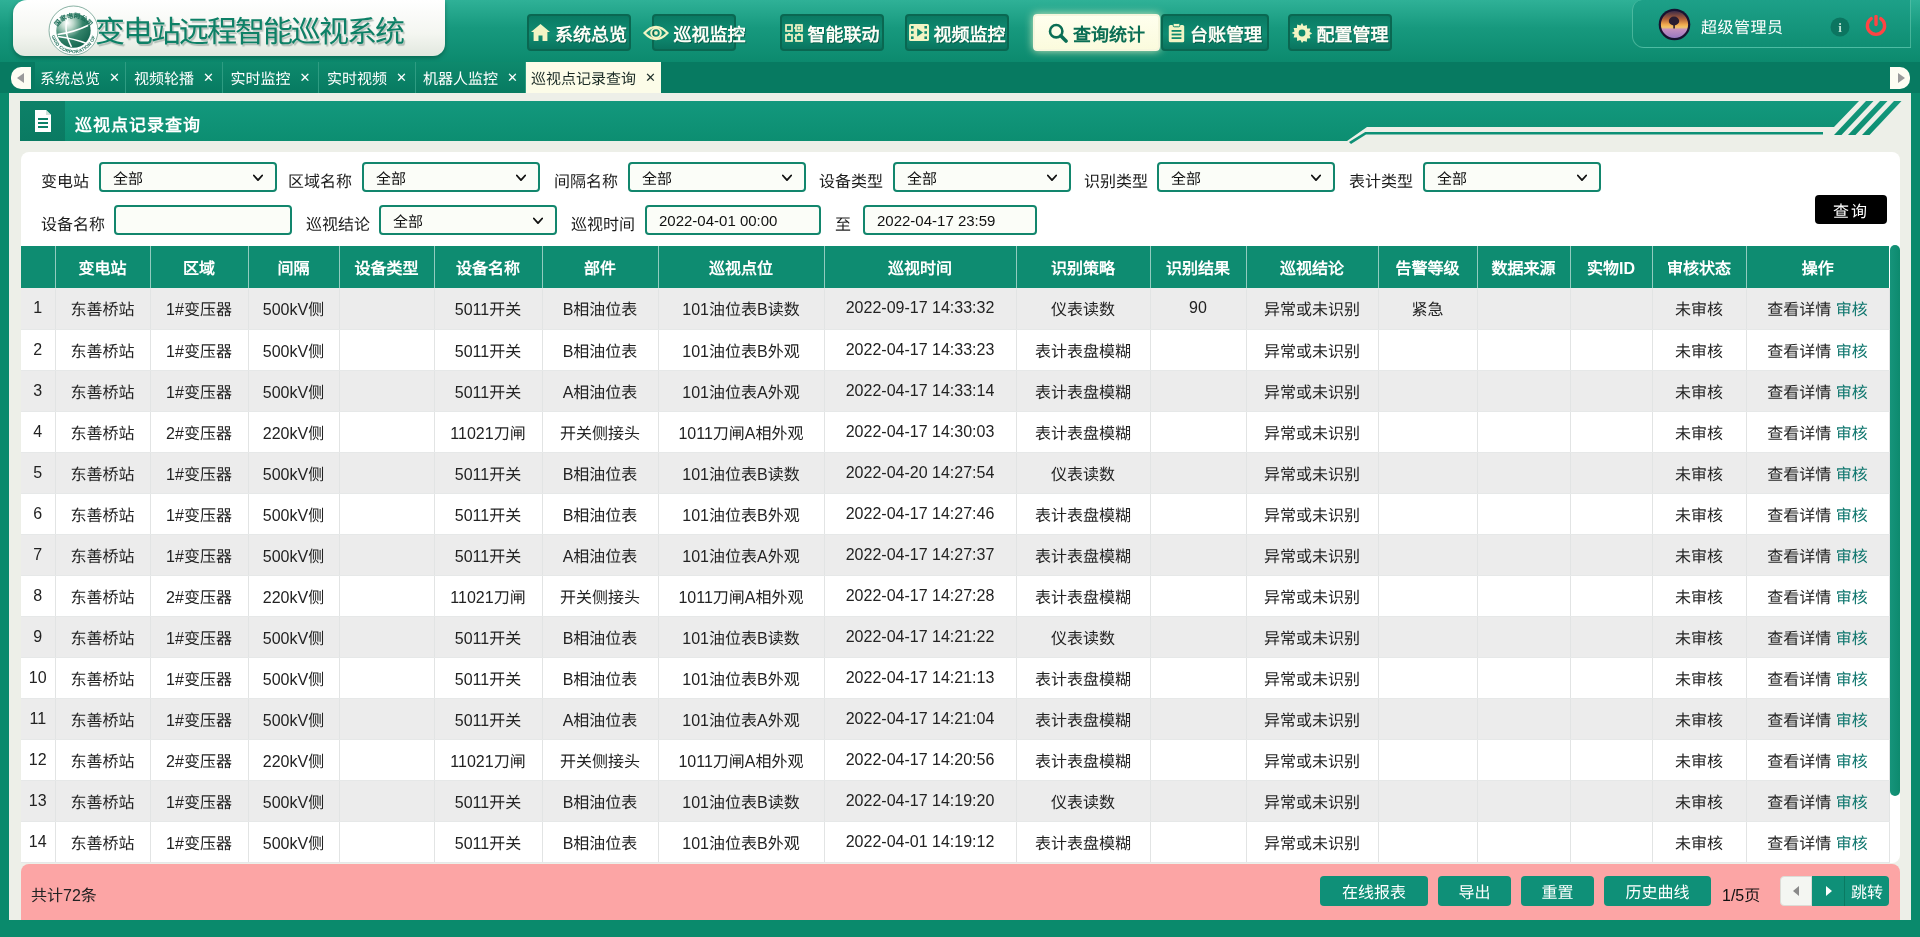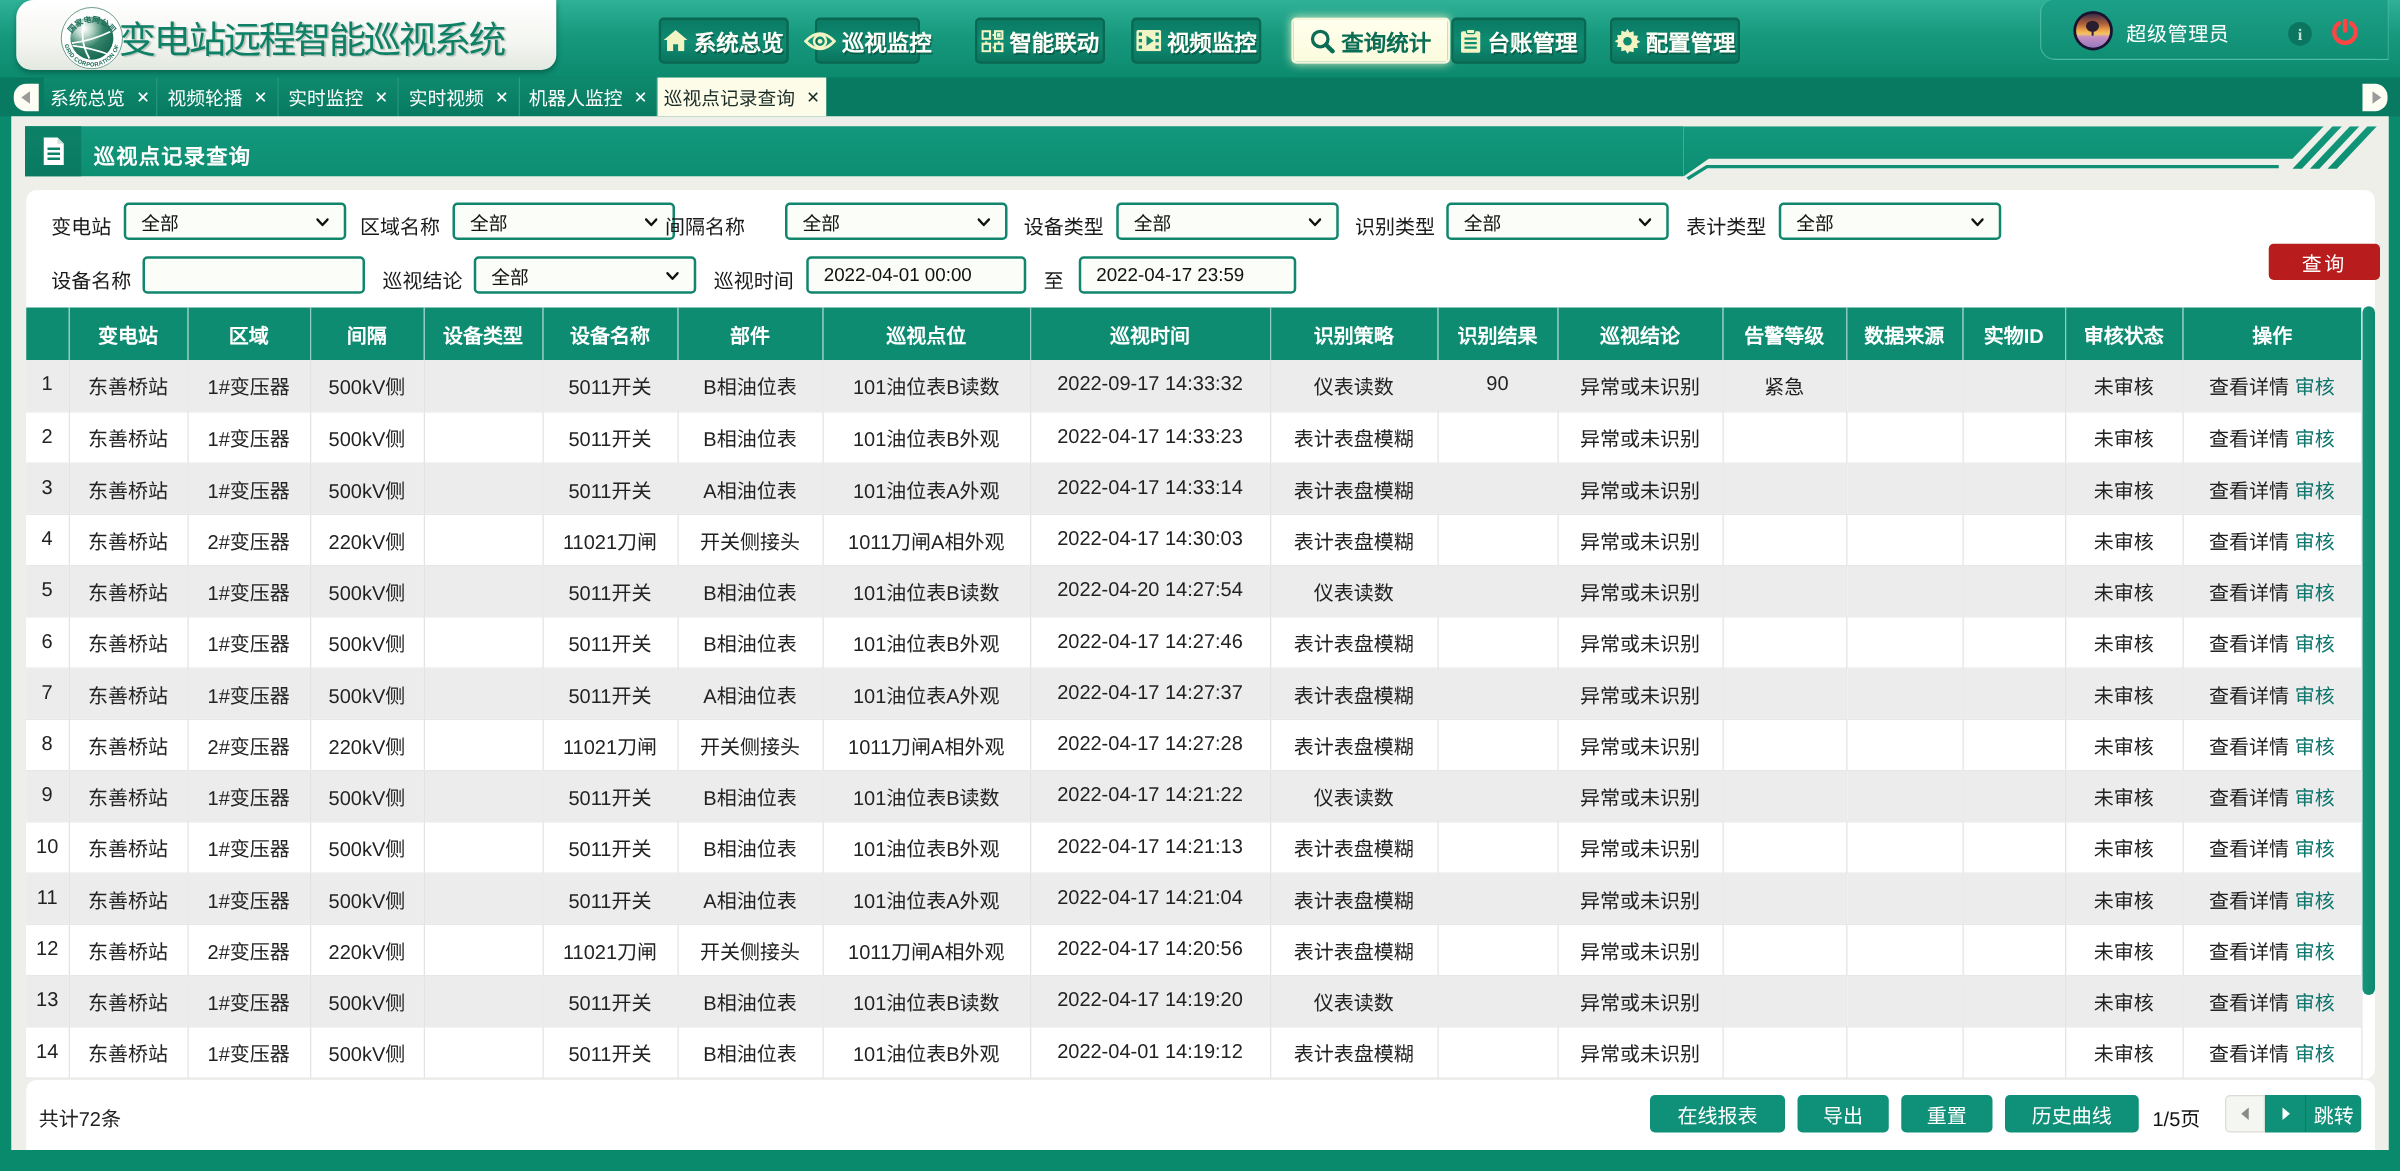--- a/index.html
+++ b/index.html
@@ -34,32 +34,32 @@
 
 #titlebar{position:absolute;left:11px;top:8px;width:1880px;height:46px}
 #tbMain{position:absolute;left:0;top:0;width:1327px;height:40px;background:linear-gradient(180deg,#13987d,#0c8e71)}
 #tbIcon{position:absolute;left:0;top:0;width:45px;height:40px;background:linear-gradient(180deg,#0d8168,#0a7a62);display:flex;align-items:center;justify-content:center}
 #tbText{position:absolute;left:55px;top:10px;color:#fff;font-size:17px;font-weight:bold;letter-spacing:1px}
 
 #card{position:absolute;left:12px;top:59px;width:1879px;height:711px;background:#fff;border-radius:8px}
 .flabel{position:absolute;color:#1a1a1a;font-size:16px;white-space:nowrap}
 .f{position:absolute;height:30px;border:2px solid #12866d;border-radius:4px;background:#fbfdf8;font-size:15px;color:#111;display:flex;align-items:center;padding:0 12px;white-space:nowrap}
 .chev{position:absolute;width:10px;height:10px;pointer-events:none}
-#btnQuery{position:absolute;left:1794px;top:43px;width:89px;height:29px;background:#b91c1c;border-radius:4px;color:#fff;font-size:16px;display:flex;align-items:center;justify-content:center;letter-spacing:2px}
+#btnQuery{position:absolute;left:1794px;top:43px;width:72px;height:29px;background:#000000;border-radius:4px;color:#fff;font-size:16px;display:flex;align-items:center;justify-content:center;letter-spacing:2px}
 
 #tbl{position:absolute;left:0px;top:94px;width:1868px;border-collapse:collapse;table-layout:fixed;font-size:16px;color:#222}
 #tbl th{background:#0e8c71;color:#fff;font-weight:bold;height:42px;border-right:1px solid rgba(255,255,255,.55);font-size:16px}
 #tbl th:last-child{border-right:none}
 #tbl td{height:41px;text-align:center;border-right:1px solid #e2e4e4;border-bottom:1px solid #e6e8e8;overflow:hidden;white-space:nowrap}
 #tbl tr.odd td{background:#ececec}
 #tbl tr.even td{background:#ffffff}
 .op2{color:#0f766e}
 #scrollbar{position:absolute;left:1869px;top:93px;width:10px;height:551px;background:linear-gradient(90deg,#16947b,#0d8a6e);border-radius:5px}
 
-#footbar{position:absolute;left:12px;top:771px;width:1879px;height:69px;background:#ffffff;border-radius:8px}
+#footbar{position:absolute;left:12px;top:771px;width:1879px;height:69px;background:#fca5a5;border-radius:8px}
 #footbar .total{position:absolute;left:10px;top:18px;font-size:16px;color:#222}
 .fbtn{position:absolute;top:12px;height:30px;background:#0f9078;border-radius:4px;color:#fff;font-size:16px;display:flex;align-items:center;justify-content:center}
 #pageinfo{position:absolute;left:1701px;top:18px;font-size:16px;color:#111}
 #pgPrev{position:absolute;left:1759px;top:12px;width:32px;height:30px;background:#f4f6f2;border:1px solid #dcdcd6;border-radius:4px 0 0 4px;display:flex;align-items:center;justify-content:center}
 #pgPrev:after{content:"";border:5px solid transparent;border-right:6px solid #8a8a8a;margin-left:-6px}
 #pgNext{position:absolute;left:1791px;top:12px;width:32px;height:30px;background:#0f9078;display:flex;align-items:center;justify-content:center}
 #pgNext:after{content:"";border:5px solid transparent;border-left:6px solid #fff;margin-right:-6px}
 #pgJump{position:absolute;left:1823px;top:12px;width:45px;height:30px;background:#0f9078;border-left:1px solid #0a7a62;border-radius:0 4px 4px 0;color:#fff;font-size:16px;display:flex;align-items:center;justify-content:center}
 
 #bottomStrip{position:absolute;left:0;top:920px;width:1920px;height:17px;background:#0a8a6c}
@@ -210,21 +210,21 @@
 <div class="flabel" style="left:20px;top:16px">变电站</div>
 <div class="f" style="left:78px;top:10px;width:178px">全部</div>
       <svg class="chev" style="left:232px;top:21px" width="12" height="8" viewBox="0 0 12 8">
         <path d="M1 1 L6 6.5 L11 1" stroke="#111" stroke-width="2.2" fill="none" stroke-linecap="round" stroke-linejoin="round"></path>
       </svg>
 <div class="flabel" style="left:267px;top:16px">区域名称</div>
 <div class="f" style="left:341px;top:10px;width:178px">全部</div>
       <svg class="chev" style="left:495px;top:21px" width="12" height="8" viewBox="0 0 12 8">
         <path d="M1 1 L6 6.5 L11 1" stroke="#111" stroke-width="2.2" fill="none" stroke-linecap="round" stroke-linejoin="round"></path>
       </svg>
-<div class="flabel" style="left:511px;top:16px">间隔名称</div>
+<div class="flabel" style="left:533px;top:16px">间隔名称</div>
 <div class="f" style="left:607px;top:10px;width:178px">全部</div>
       <svg class="chev" style="left:761px;top:21px" width="12" height="8" viewBox="0 0 12 8">
         <path d="M1 1 L6 6.5 L11 1" stroke="#111" stroke-width="2.2" fill="none" stroke-linecap="round" stroke-linejoin="round"></path>
       </svg>
 <div class="flabel" style="left:798px;top:16px">设备类型</div>
 <div class="f" style="left:872px;top:10px;width:178px">全部</div>
       <svg class="chev" style="left:1026px;top:21px" width="12" height="8" viewBox="0 0 12 8">
         <path d="M1 1 L6 6.5 L11 1" stroke="#111" stroke-width="2.2" fill="none" stroke-linecap="round" stroke-linejoin="round"></path>
       </svg>
 <div class="flabel" style="left:1063px;top:16px">识别类型</div>

